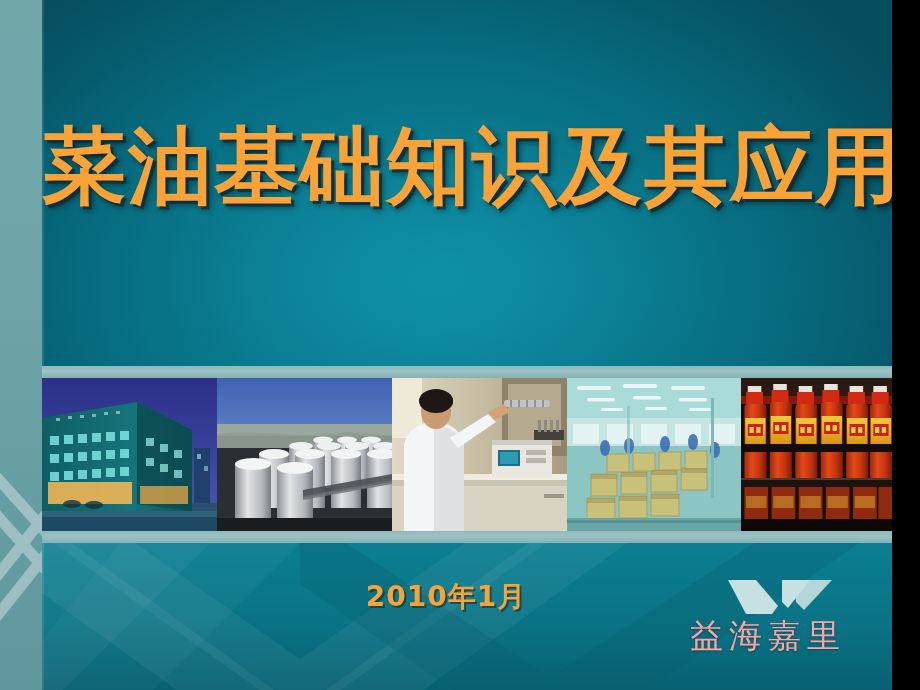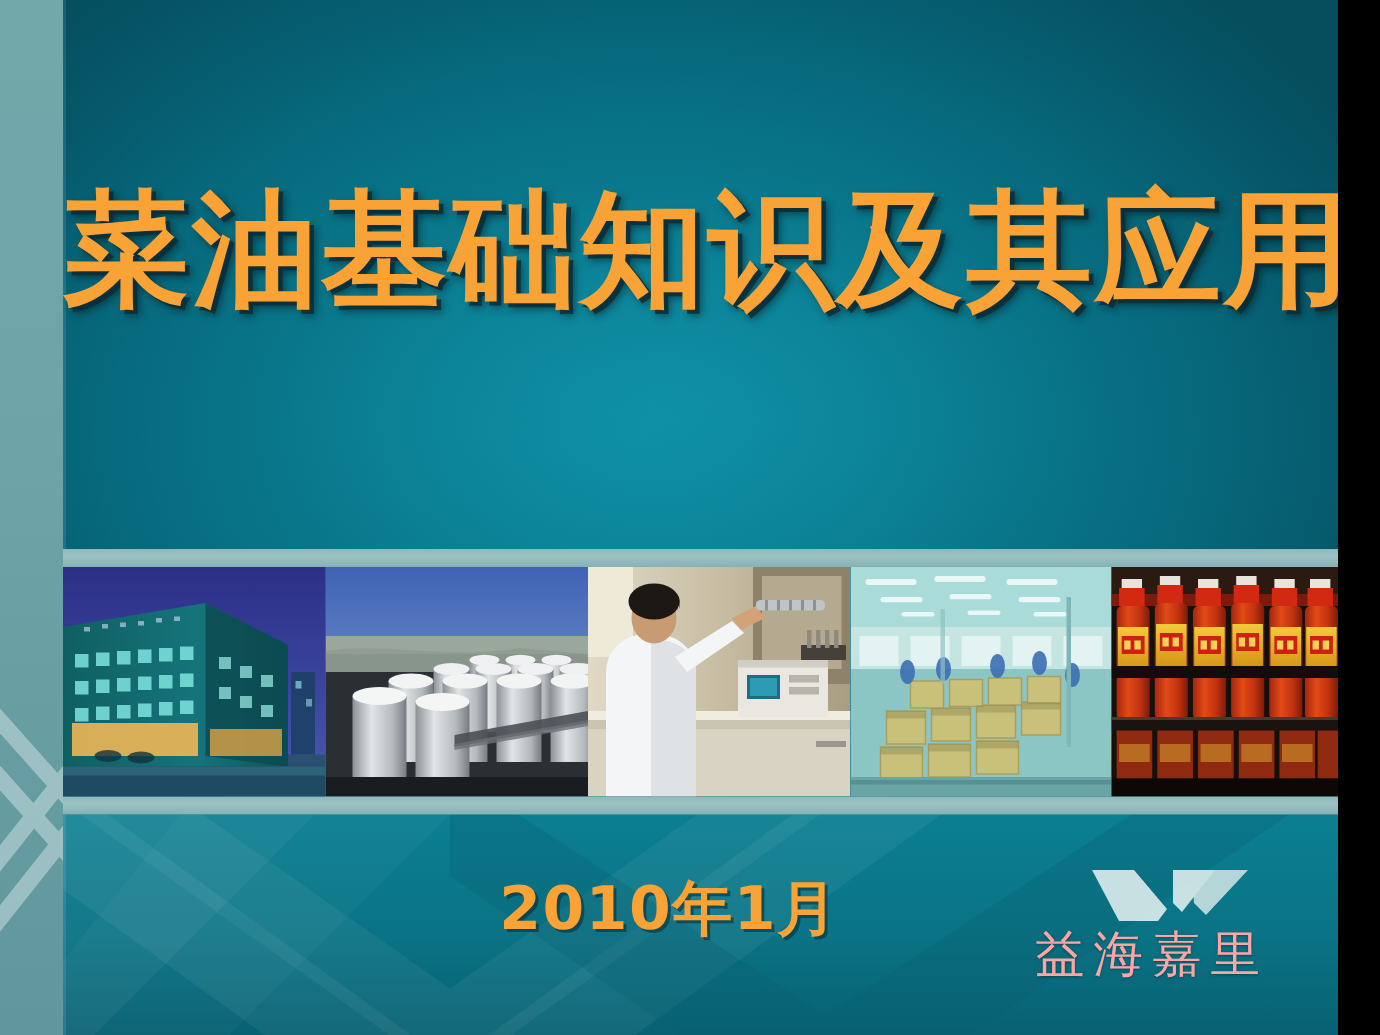--- a/index.html
+++ b/index.html
@@ -121,21 +121,21 @@
     overflow: hidden;
   }
   .photo > svg { display: block; width: 100%; height: 100%; }
 
   
   .date {
     position: absolute;
     left: 0; right: 0;
     top: 578px;
     text-align: center;
-    font-size: 40px;
+    font-size: 28px;
     font-weight: bold;
     color: #f9a236;
     letter-spacing: 1px;
     text-shadow: 2px 2px 0 rgba(10,45,55,0.6);
     font-family: "DejaVu Sans", "Liberation Sans", sans-serif;
   }
 
   
   .logo {
     position: absolute;

